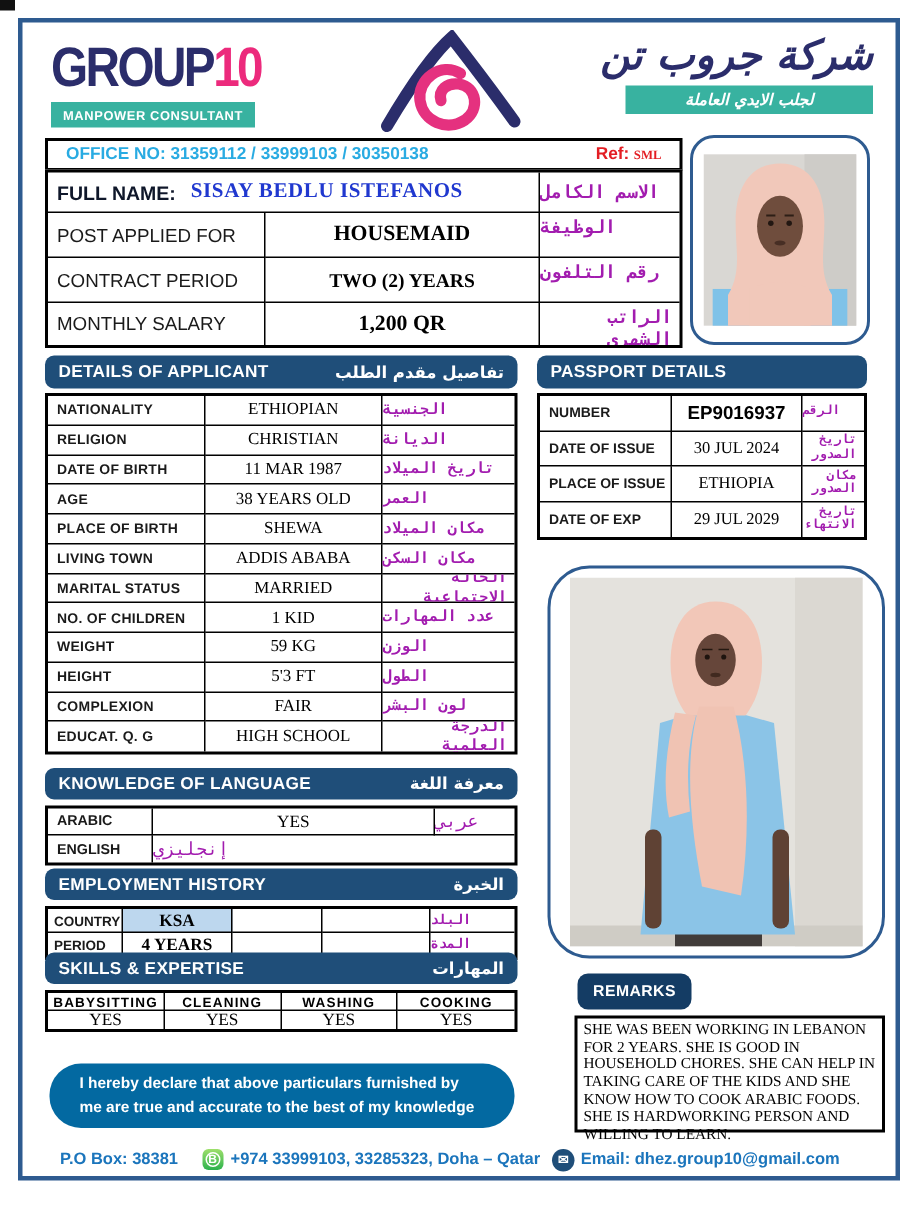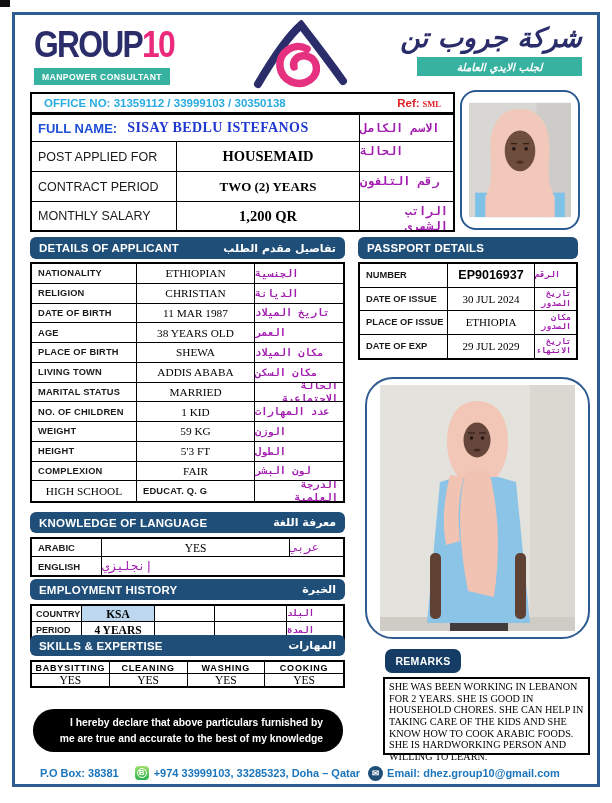--- a/index.html
+++ b/index.html
@@ -33,21 +33,21 @@
   .cell { border-right:1px solid #000; border-bottom:1px solid #000; display:flex; align-items:center; overflow:hidden; }
   .cell.last-col { border-right:none; }
   .cell.last-row { border-bottom:none; }
   .lbl { padding-left:6px; font-size:12.5px; color:#1a1a1a; }
   .val { justify-content:center; font-family:"Liberation Serif", serif; font-weight:700; font-size:13px; color:#000; text-align:center; }
   .ar  { justify-content:flex-end; padding-right:5px; direction:rtl; font-family:Liberation Mono, monospace; font-weight:700; font-size:11.5px; color:#a21caf; }
 
   
   .sum-table { left:30px; top:113px; width:425px; height:119px; grid-template-columns:145px 183px 1fr; grid-template-rows:27px 30px 30px 1fr; }
   .fullname-cell { grid-column:1 / 3; padding-left:6px; gap:10px; }
-  .fullname-label { font-weight:700; font-size:13px; color:#1d4ed8; }
+  .fullname-label { font-weight:700; font-size:13px; color:#0f172a; }
   .fullname-value { font-family:"Liberation Serif", serif; font-weight:700; font-size:14px; color:#2038cf; letter-spacing:.4px; }
   .sum-table .ar { align-items:flex-start; padding-top:2px; font-size:12px; }
   .sum-table .ar.vcenter { align-items:center; padding-top:0; }
   .sum-table .val.big { font-size:14.5px; }
 
   
   .sec-head { position:absolute; height:22px; background:#1f4e79; border-radius:6px; color:#fff; display:flex; align-items:center; justify-content:space-between; padding:0 9px; }
   .sec-head .en { font-weight:700; font-size:11.5px; letter-spacing:.2px; }
   .sec-head .arr { font-family:"DejaVu Sans", sans-serif; font-weight:700; font-size:11px; direction:rtl; }
 
@@ -76,21 +76,21 @@
   .emp-table .val { font-size:11.5px; }
   .emp-table .hl { background:#bdd7ee; }
   .emp-table .ar { font-size:9px; }
 
   
   .skl-table { left:30px; top:660px; width:315px; height:28px; grid-template-columns:repeat(4,1fr); grid-template-rows:repeat(2,1fr); }
   .skl-table .hdr { justify-content:center; font-size:9px; font-weight:700; letter-spacing:.8px; }
   .skl-table .val { font-weight:400; font-size:11.5px; }
 
   
-  .declaration { position:absolute; left:33px; top:709px; width:310px; height:43px; background:#000000; border-radius:21px; color:#fff; display:flex; align-items:center; justify-content:center; text-align:right; font-size:10.3px; font-weight:700; padding:14px 20px; line-height:1.55; }
+  .declaration { position:absolute; left:33px; top:709px; width:310px; height:43px; background:#0369a1; border-radius:21px; color:#fff; display:flex; align-items:center; justify-content:center; text-align:left; font-size:10.3px; font-weight:700; padding:14px 20px; line-height:1.55; }
 
   
   .remarks-pill { position:absolute; left:385px; top:649px; width:76px; height:24px; background:#143c64; border-radius:7px; color:#fff; font-size:10.5px; font-weight:700; display:flex; align-items:center; justify-content:center; letter-spacing:.3px; }
   .remarks-box { position:absolute; left:383px; top:677px; width:207px; height:78px; border:2px solid #000; padding:2px 4px; font-family:"Liberation Serif", serif; font-size:10.2px; line-height:1.14; color:#000; }
 
   
   .photo1 { position:absolute; left:460px; top:90px; width:120px; height:140px; border:2px solid #2e5b90; border-radius:16px; display:flex; align-items:center; justify-content:center; background:#fff; }
   .photo2 { position:absolute; left:365px; top:377px; width:225px; height:262px; border:2px solid #2e5b90; border-radius:28px; display:flex; align-items:center; justify-content:center; background:#fff; }
 
   
@@ -152,21 +152,21 @@
 
   <div class="tbl sum-table">
     <div class="cell fullname-cell">
       <span class="fullname-label">FULL NAME:</span>
       <span class="fullname-value">SISAY BEDLU ISTEFANOS</span>
     </div>
     <div class="cell ar vcenter last-col">الاسم الكامل</div>
 
     <div class="cell lbl">POST APPLIED FOR</div>
     <div class="cell val big">HOUSEMAID</div>
-    <div class="cell ar last-col">الحالة</div>
+    <div class="cell ar last-col">الوظيفة</div>
 
     <div class="cell lbl">CONTRACT PERIOD</div>
     <div class="cell val">TWO (2) YEARS</div>
     <div class="cell ar last-col">رقم التلفون</div>
 
     <div class="cell lbl last-row">MONTHLY SALARY</div>
     <div class="cell val big last-row">1,200 QR</div>
     <div class="cell ar last-col last-row">الراتب الشهري</div>
   </div>
 
@@ -202,22 +202,22 @@
     <div class="cell ar last-col">عدد المهارات</div>
     <div class="cell lbl">WEIGHT</div>
     <div class="cell val">59 KG</div>
     <div class="cell ar last-col">الوزن</div>
     <div class="cell lbl">HEIGHT</div>
     <div class="cell val">5'3 FT</div>
     <div class="cell ar last-col">الطول</div>
     <div class="cell lbl">COMPLEXION</div>
     <div class="cell val">FAIR</div>
     <div class="cell ar last-col">لون البشر</div>
+    <div class="cell lbl last-row">EDUCAT. Q. G</div>
     <div class="cell val last-row">HIGH SCHOOL</div>
-    <div class="cell lbl last-row">EDUCAT. Q. G</div>
     <div class="cell ar last-col last-row">الدرجة العلمية</div>
   </div>
 
   <div class="sec-head" style="left:358px; top:237px; width:220px;">
     <span class="en">PASSPORT DETAILS</span>
   </div>
 
   <div class="tbl pass-table">
     <div class="cell lbl">NUMBER</div>
     <div class="cell val num">EP9016937</div>

